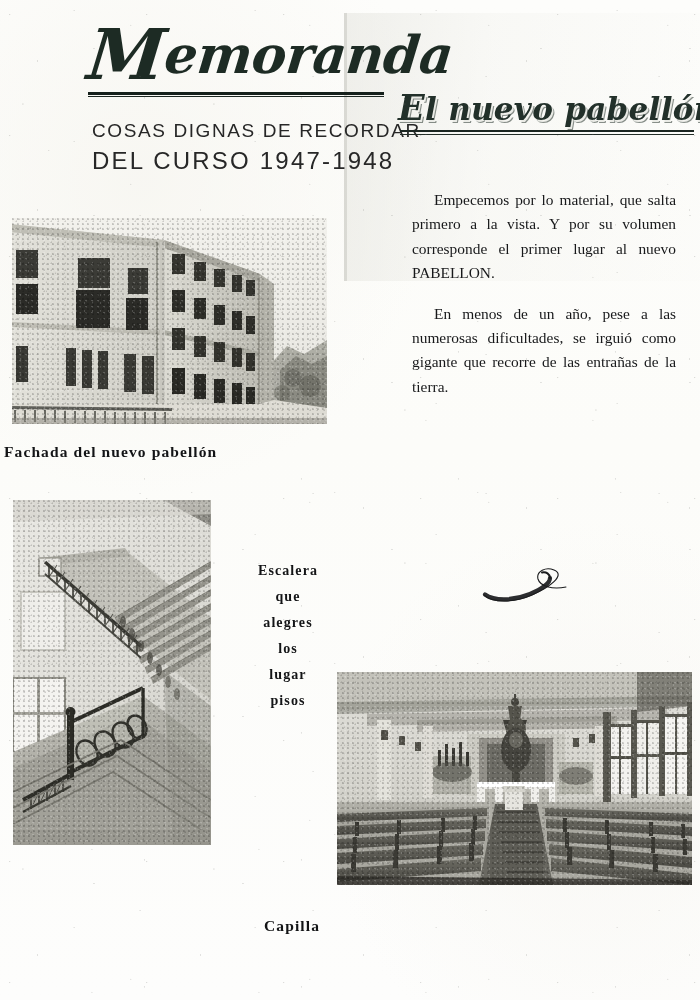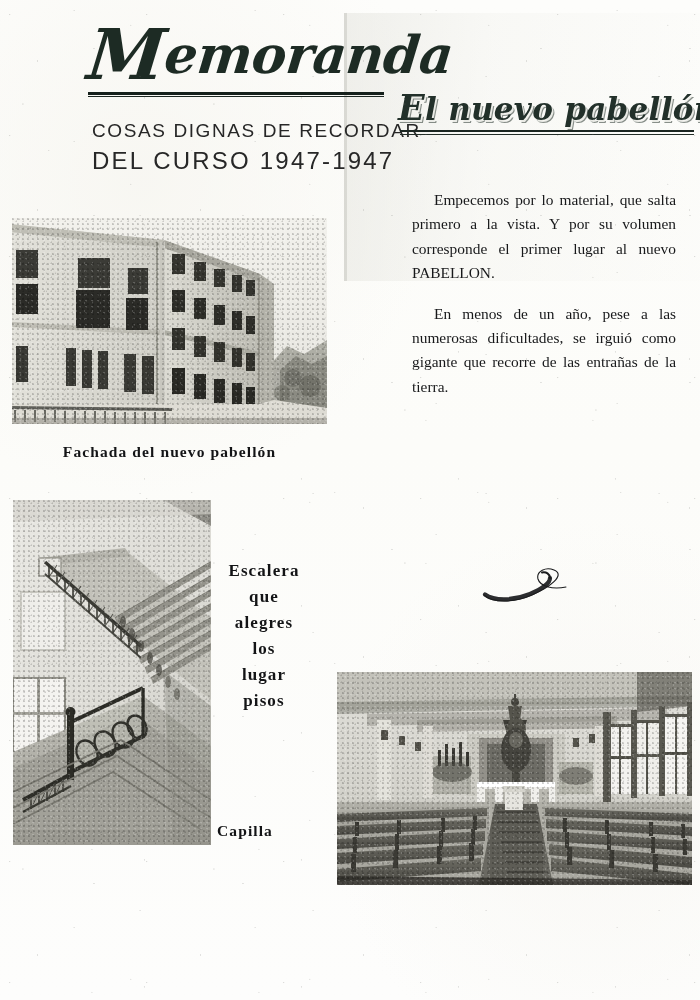--- a/index.html
+++ b/index.html
@@ -225,34 +225,33 @@
 
   
   .caption {
     position: absolute;
     font-family: "Liberation Serif", serif;
     font-weight: 700;
     color: #131416;
     letter-spacing: 1.1px;
   }
   #caption-facade {
-    left: 12px; top: 442px; width: 315px;
-    text-align: center;
+    left: 4px; top: 442px; width: 315px;
     font-size: 15.5px;
     line-height: 20px;
   }
   #caption-stairs {
-    left: 212px; top: 558px; width: 104px;
+    left: 236px; top: 558px; width: 104px;
     text-align: center;
-    font-size: 17px;
+    font-size: 14px;
     line-height: 26px;
   }
   #caption-chapel {
-    left: 170px; top: 821px; width: 150px;
-    text-align: center;
+    left: 170px; top: 916px; width: 150px;
+    text-align: right;
     font-size: 15.5px;
     line-height: 20px;
   }
 </style>
 </head>
 <body>
 
 <div id="page">
 
   <div class="paper-base"></div>
@@ -263,21 +262,21 @@
     <div class="masthead-title"><span class="drop">M</span><span>emoranda</span></div>
   </div>
 
   <div class="rule-double">
     <div class="r1"></div>
     <div class="r2"></div>
   </div>
 
   <div class="kicker">
     <div class="l1">COSAS DIGNAS DE RECORDAR</div>
-    <div class="l2">DEL CURSO 1947-1947</div>
+    <div class="l2">DEL CURSO 1947-1948</div>
   </div>
 
   <div class="col-head">
     <div class="col-head-title"><span class="cap">E</span><span>l nuevo pabellón</span></div>
   </div>
   <div class="rule-head">
     <div class="r1"></div>
     <div class="r2"></div>
   </div>
 

